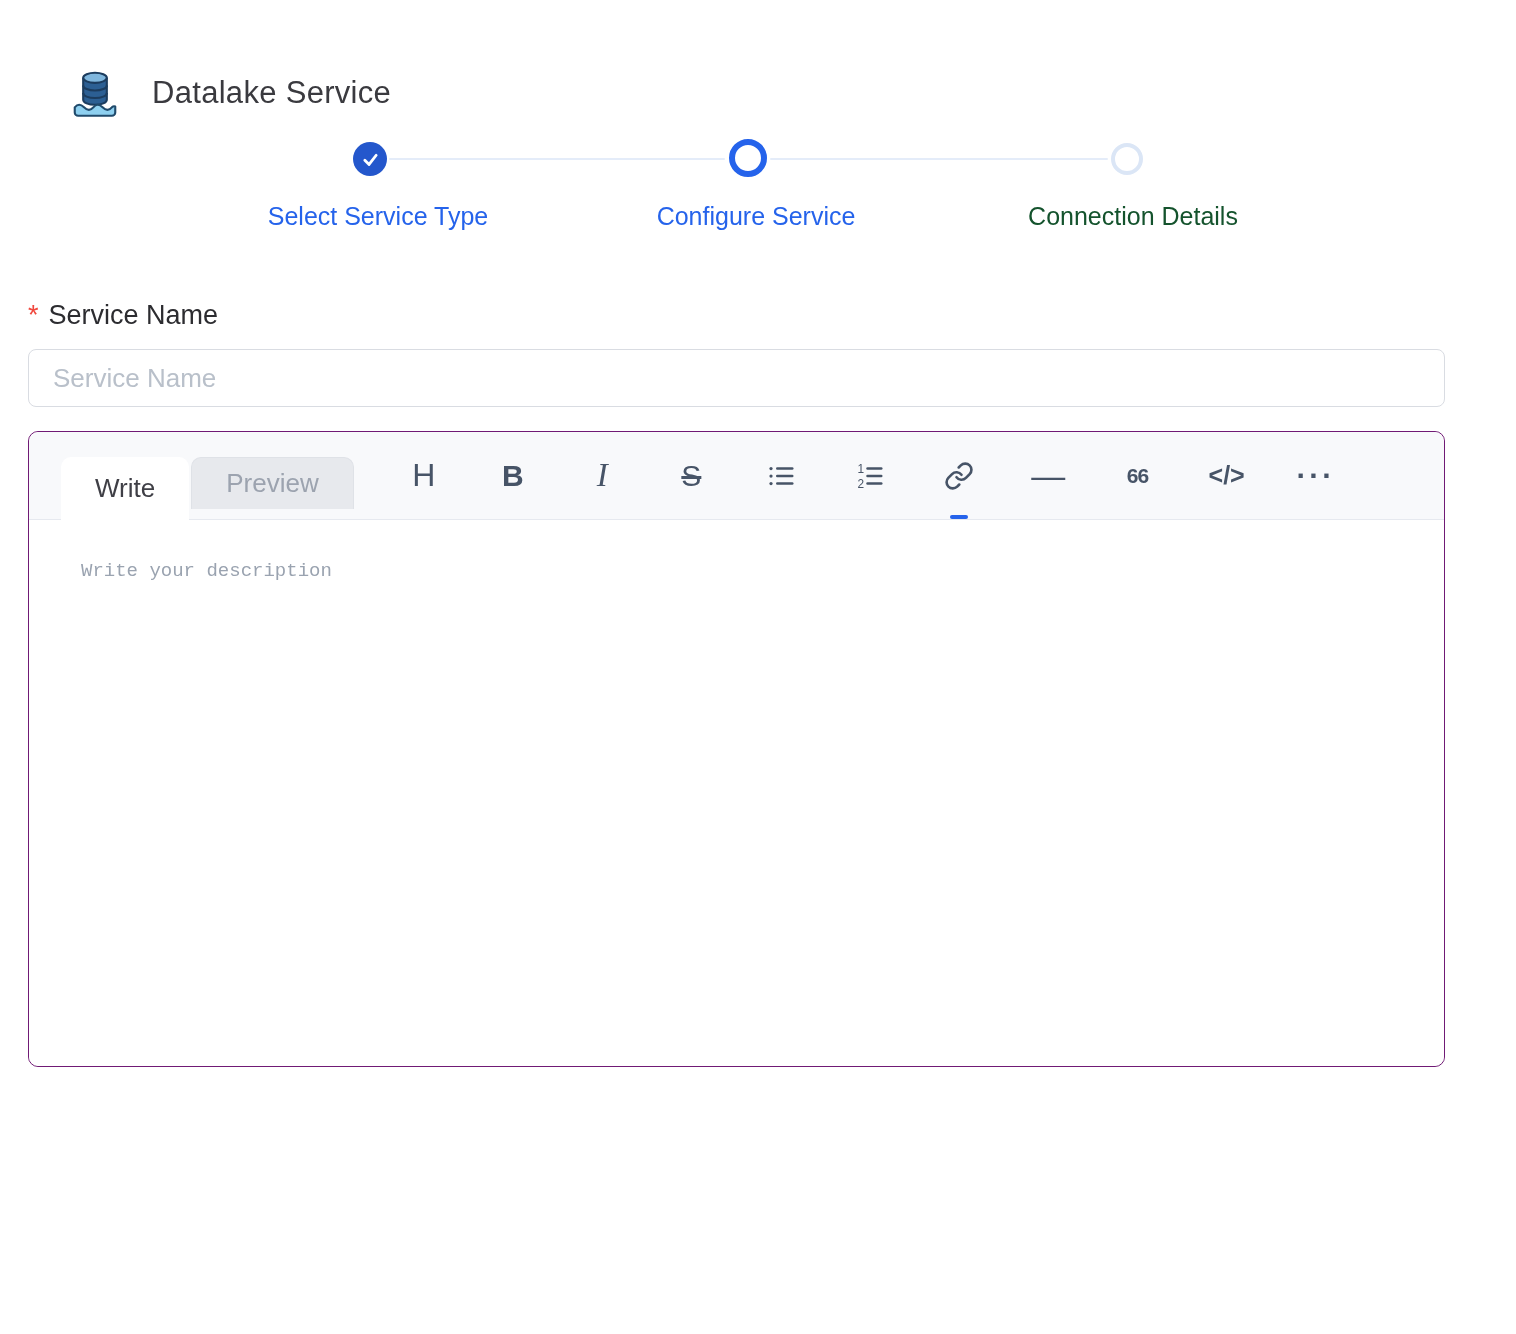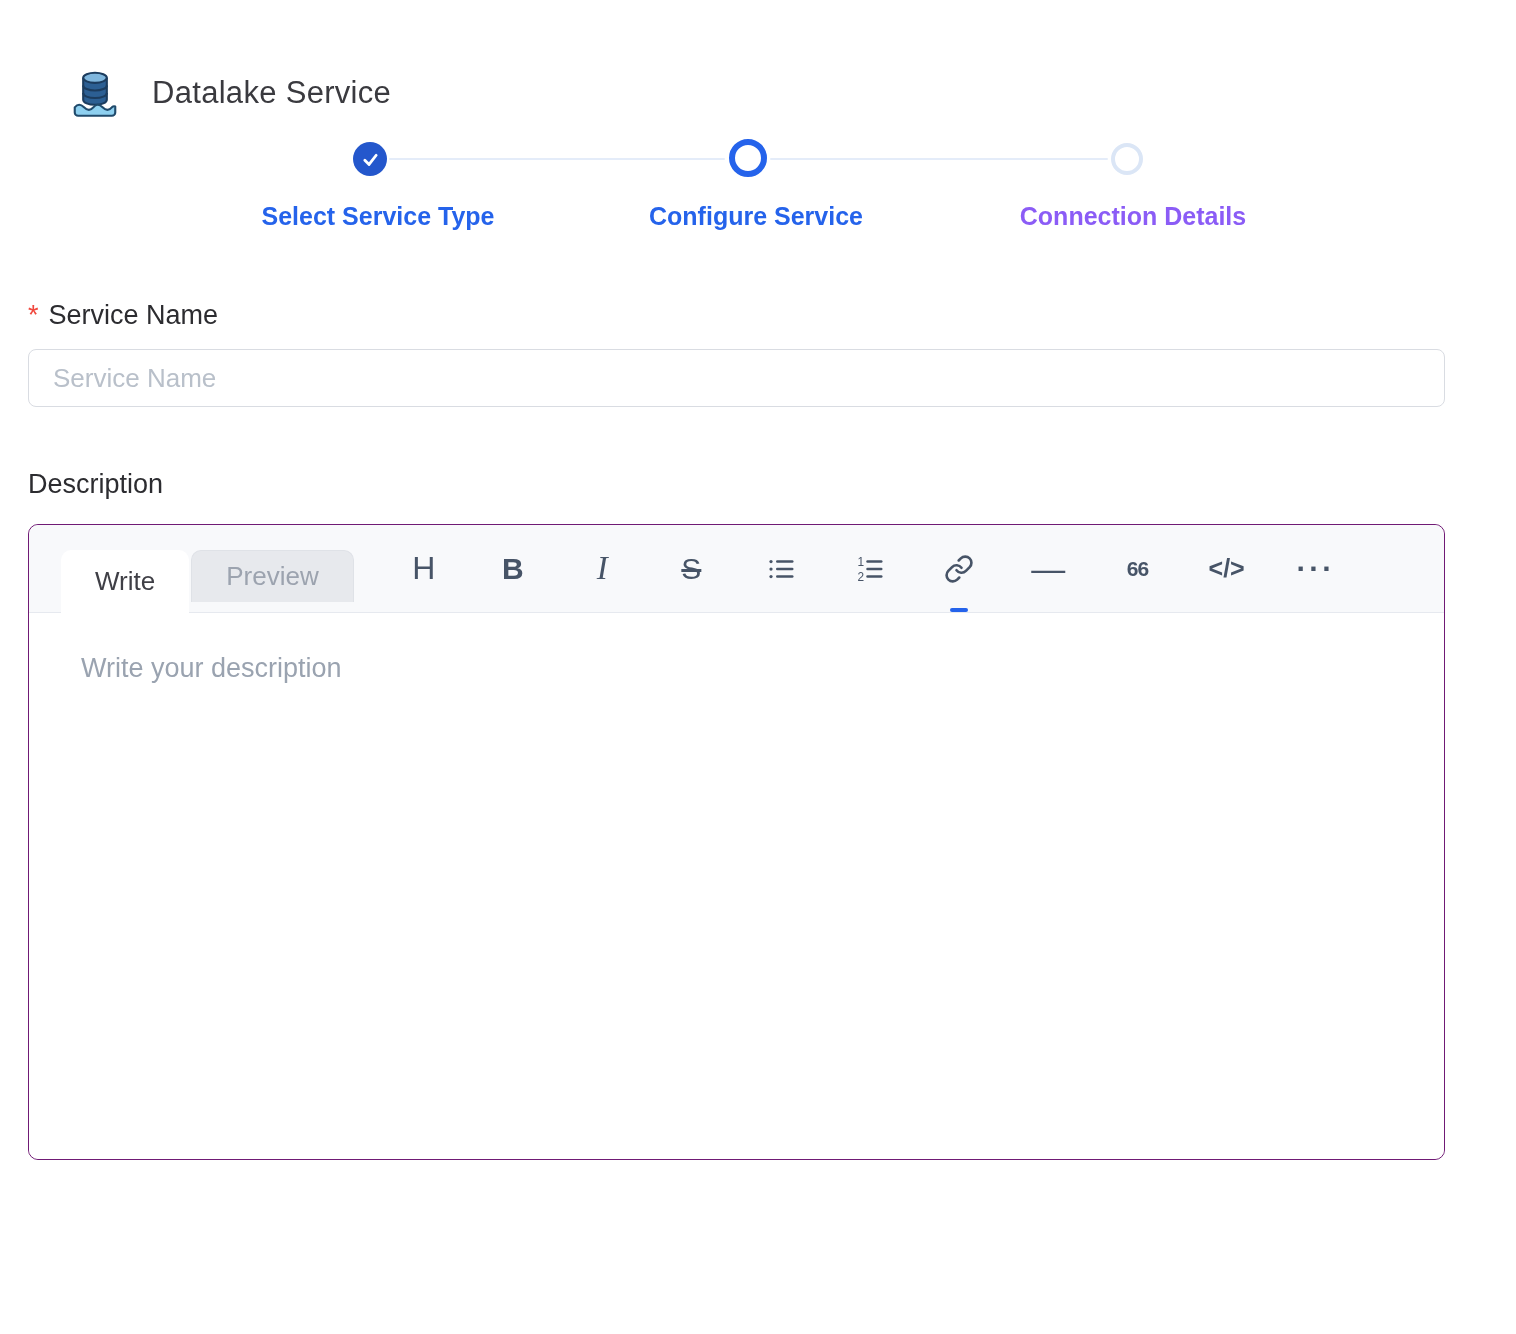--- a/index.html
+++ b/index.html
@@ -9,31 +9,31 @@
     font-family:"Liberation Sans", sans-serif;
     color:#333; overflow:hidden;
   }
 
   
   .header { display:flex; align-items:center; gap:30px; padding:64px 12px 0 68px; height:122px; }
   .header-icon { width:54px; height:54px; flex:0 0 auto; }
   .header-title { font-size:31px; font-weight:500; color:#3a3a3f; letter-spacing:.3px; }
 
   
-  .stepper { position:relative; height:132px; margin-top:4px;font-weight:bold; }
+  .stepper { position:relative; height:132px; margin-top:4px; }
   .connector { position:absolute; top:32px; height:2px; background:#e4ecf9; border-radius:1px; }
   .connector.c1 { left:389px; width:336px; }
   .connector.c2 { left:770px; width:338px; }
   .step-circle { position:absolute; transform:translateX(-50%); border-radius:50%; background:#fff; cursor:pointer; }
   .step-circle.completed { left:370px; top:16px; width:34px; height:34px; background:#2457cc; display:flex; align-items:center; justify-content:center; }
   .step-circle.active { left:748px; top:13px; width:38px; height:38px; border:6px solid #2563eb; }
   .step-circle.pending { left:1127px; top:17px; width:32px; height:32px; border:4px solid #dbe6f6; }
   .step-label { position:absolute; top:76px; transform:translateX(-50%); font-size:25px; white-space:nowrap; cursor:pointer; }
   .step-label.blue { color:#2563eb; }
-  .step-label.dark { color:#8b5cf6; }
+  .step-label.dark { color:#14532d; }
   .step-label.s0 { left:378px; }
   .step-label.s1 { left:756px; }
   .step-label.s2 { left:1133px; }
 
   
   .form { padding:0 71px 0 28px; }
   .field-label { font-size:27px; color:#2c2c30; margin-top:42px; }
   .req { color:#f0483e; margin-right:10px; }
   .text-input {
     margin-top:18px; width:100%; height:58px;
@@ -75,21 +75,21 @@
   .g-quote { font-size:21px; font-weight:700; letter-spacing:-1px; }
   .g-code { font-size:25px; font-weight:600; }
   .g-more { font-size:30px; font-weight:700; letter-spacing:3px; }
   .link-underline {
     position:absolute; left:50%; transform:translateX(-50%);
     bottom:-19px; width:18px; height:4px; background:#2563eb; border-radius:2px;
   }
   .editor-body { flex:1; position:relative; border-radius:0 0 10px 10px; background:#fff; }
   .editor-textarea {
     width:100%; height:100%; border:none; outline:none; resize:none;
-    font-family:Liberation Sans, sans-serif; font-size:27px; color:#333;
+    font-family:Liberation Mono, monospace; font-size:19px; color:#333;
     padding:40px 52px; background:transparent; border-radius:0 0 10px 10px;
   }
   .editor-textarea::placeholder { color:#9aa3b0; }
 
   
   .footer { display:flex; justify-content:flex-end; align-items:center; gap:54px; margin-top:58px; padding-right:71px; }
   .back-btn { background:none; border:none; color:#2563eb; font-size:27px; cursor:pointer; font-family:inherit; }
   .next-btn {
     background:#2a5be0; color:#fff; font-size:26px; height:58px; padding:0 36px;
     border:none; border-radius:8px; cursor:pointer; font-family:inherit;
@@ -128,21 +128,20 @@
   <div class="step-label dark s2">Connection Details</div>
 </div>
 
 <div class="form">
 
   <div class="field-label">
     <span class="req">*</span><span>Service Name</span>
   </div>
   <input class="text-input" type="text" placeholder="Service Name" style="">
 
-  <div class="field-label desc-label">Description</div>
 
   <div class="editor">
     <div class="toolbar">
       <div class="tabs">
         <button class="tab active">Write</button>
         <button class="tab disabled">Preview</button>
       </div>
       <div class="tools">
         <button class="tool">
             <span class="g-heading">H</span>

